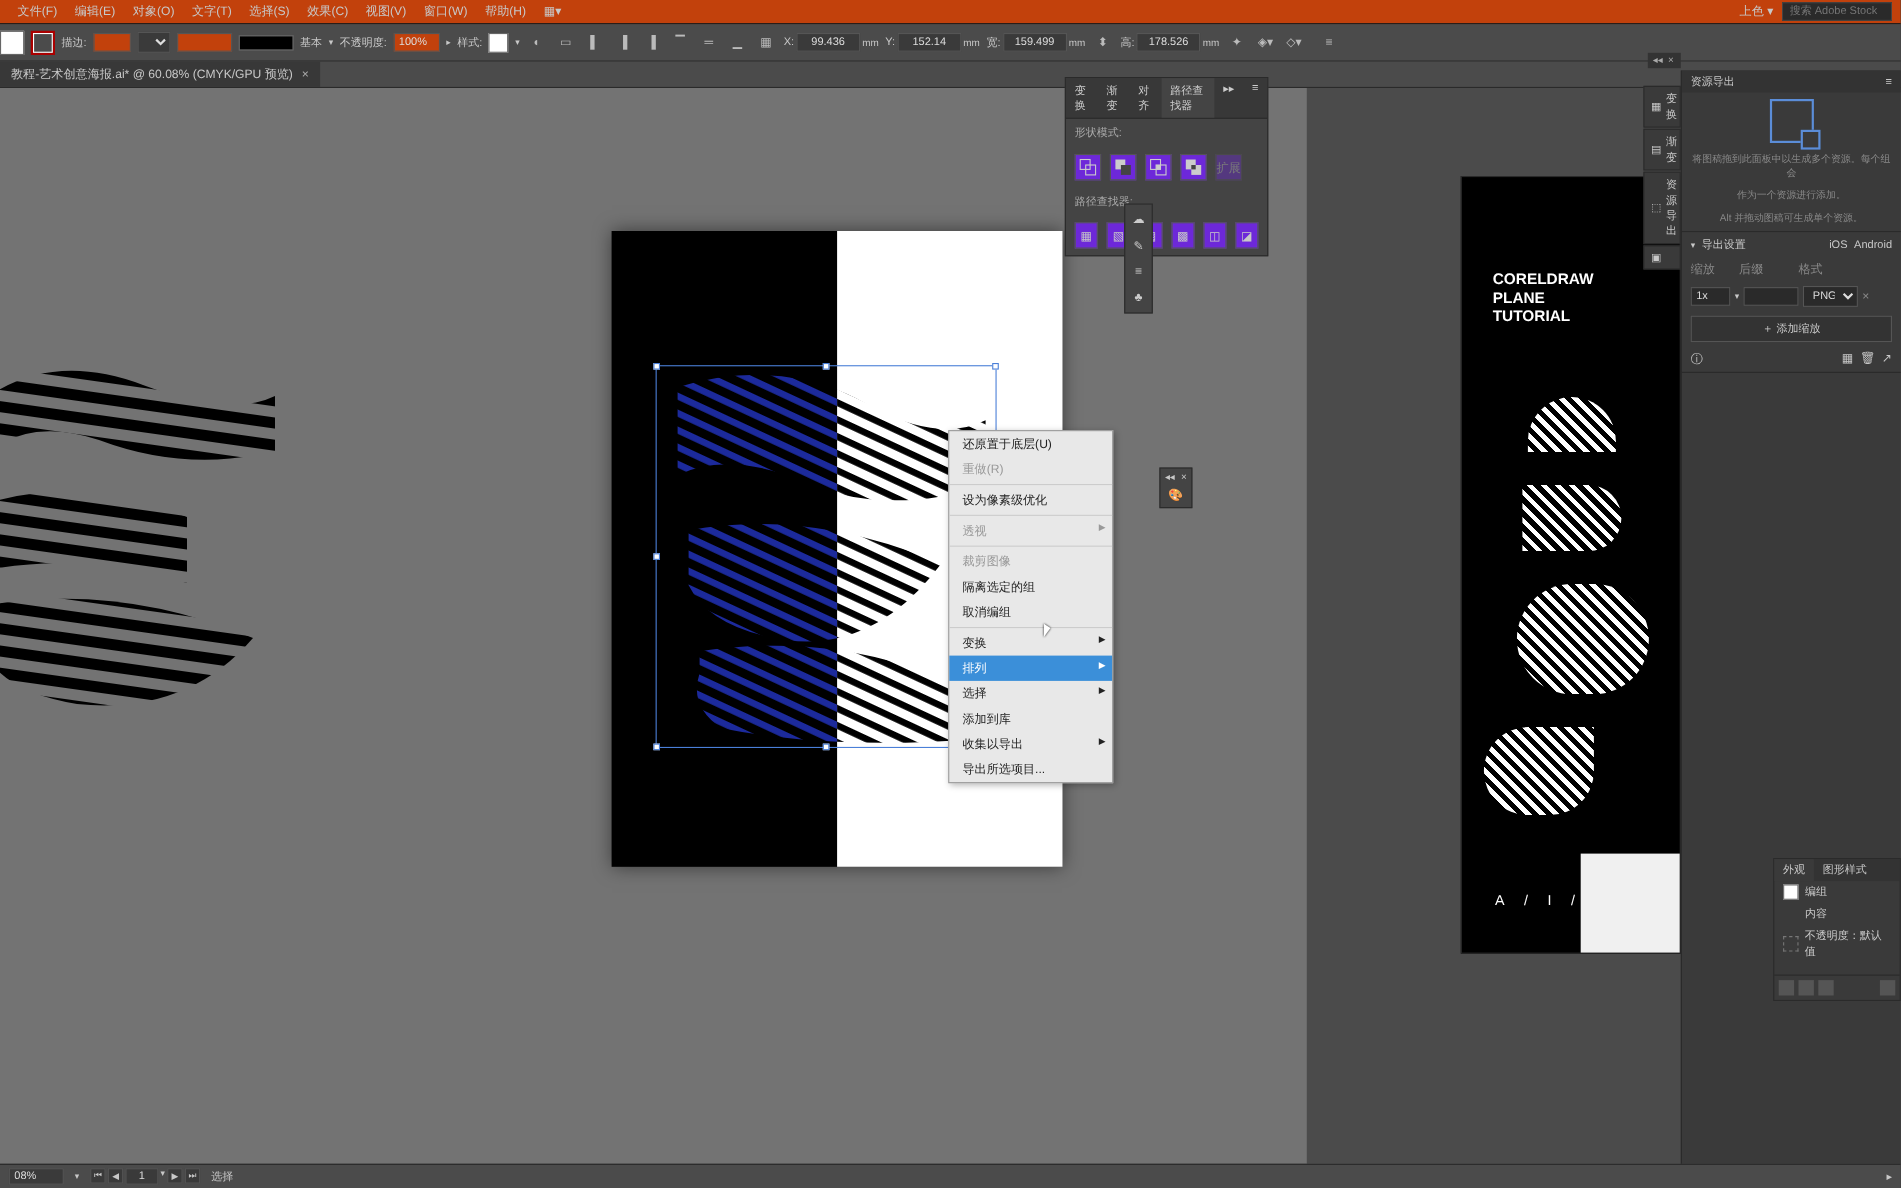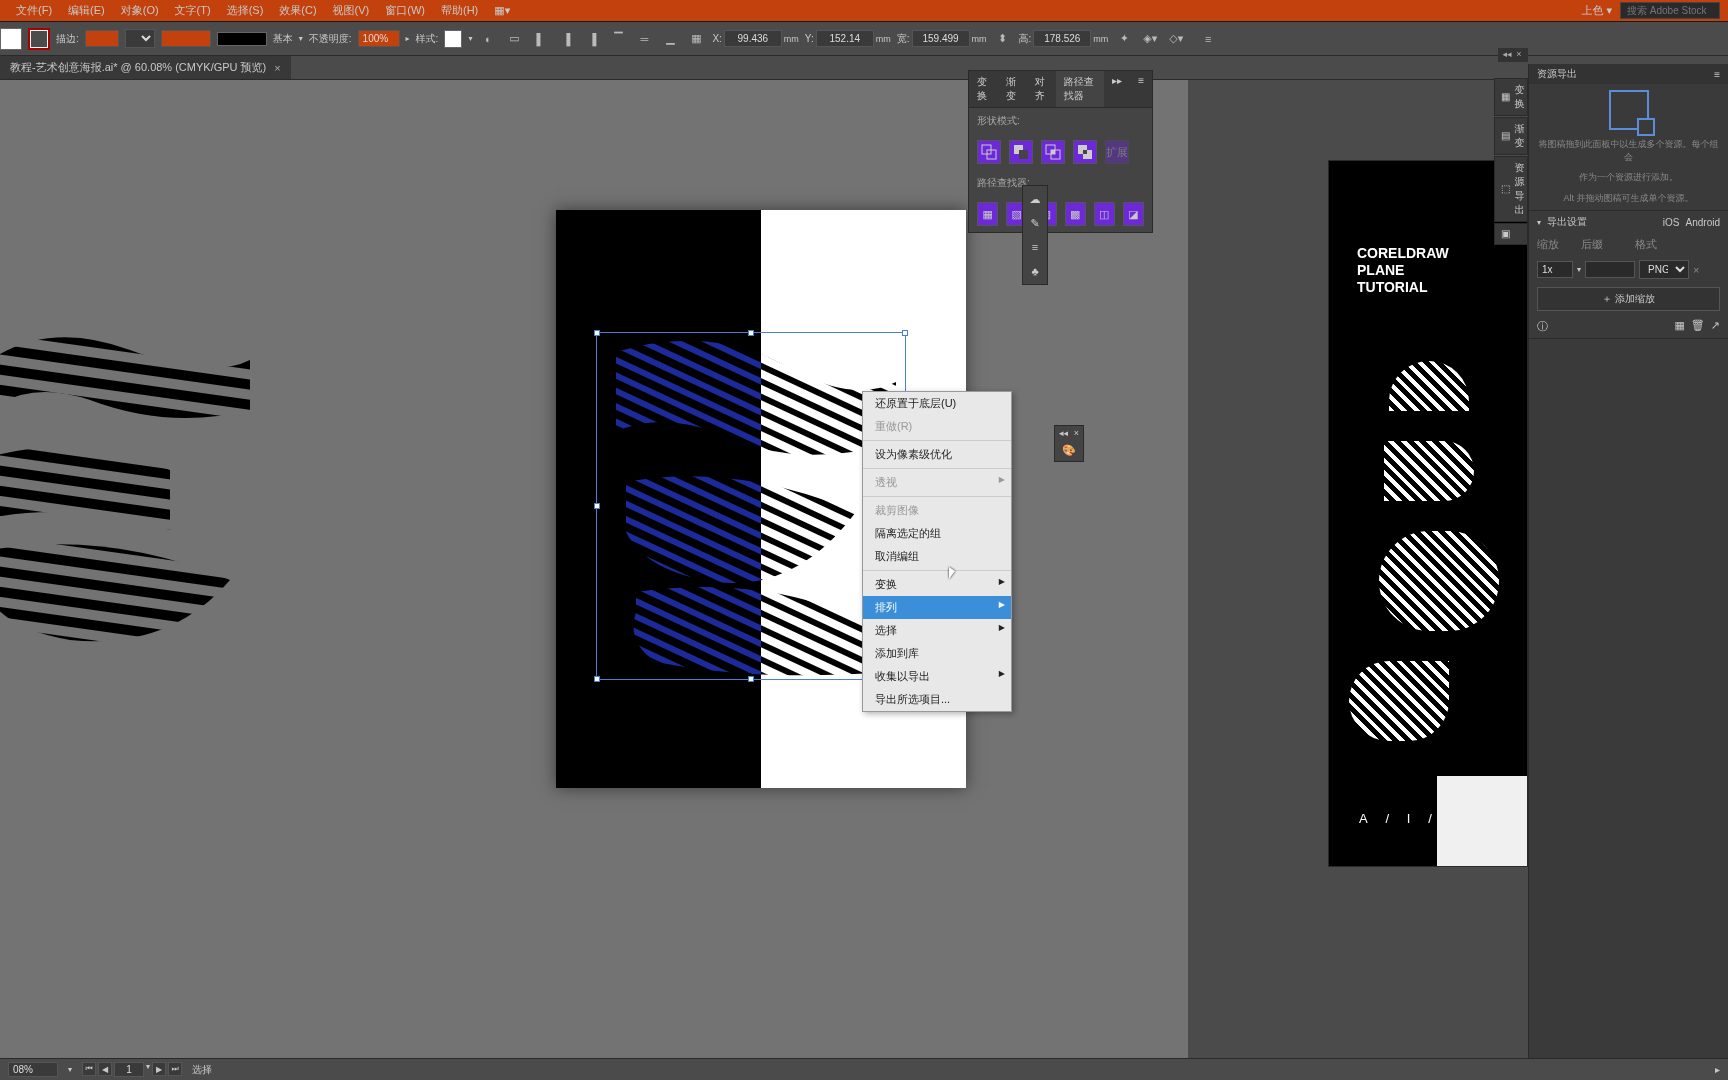--- a/index.html
+++ b/index.html
@@ -441,20 +441,44 @@
           <span>▦</span>
           <span>🗑</span>
           <span>↗</span>
         </span>
       </div>
     </div>
 
     <div style="flex:1"></div>
   </div>
 
+  <div class="appearance-panel">
+    <div class="ap-tabs">
+      <div class="ap-tab active">外观</div>
+      <div class="ap-tab">图形样式</div>
+    </div>
+    <div class="ap-row">
+        <div class="ap-swatch"></div>
+        <span>编组</span>
+      </div>
+    <div class="ap-row" style="padding-left:28px">
+        <span>内容</span>
+      </div>
+    <div class="ap-row">
+        <span style="width:14px;height:14px;border:1px dashed #777"></span>
+        <span>不透明度：默认值</span>
+      </div>
+    <div class="ap-foot">
+      <div class="apf-icon"></div>
+      <div class="apf-icon"></div>
+      <div class="apf-icon"></div>
+      <div style="flex:1"></div>
+      <div class="apf-icon"></div>
+    </div>
+  </div>
 
   <div class="statusbar">
     <input class="sb-input" value="08%" style="">
     <span style="font-size:8px">▾</span>
     <div class="sb-artboard-nav">
       <div class="sb-nav-btn">⏮</div>
       <div class="sb-nav-btn">◀</div>
       <input class="sb-input" style="width: 30px; text-align: center;" value="1">
       <span style="font-size:8px">▾</span>
       <div class="sb-nav-btn">▶</div>

